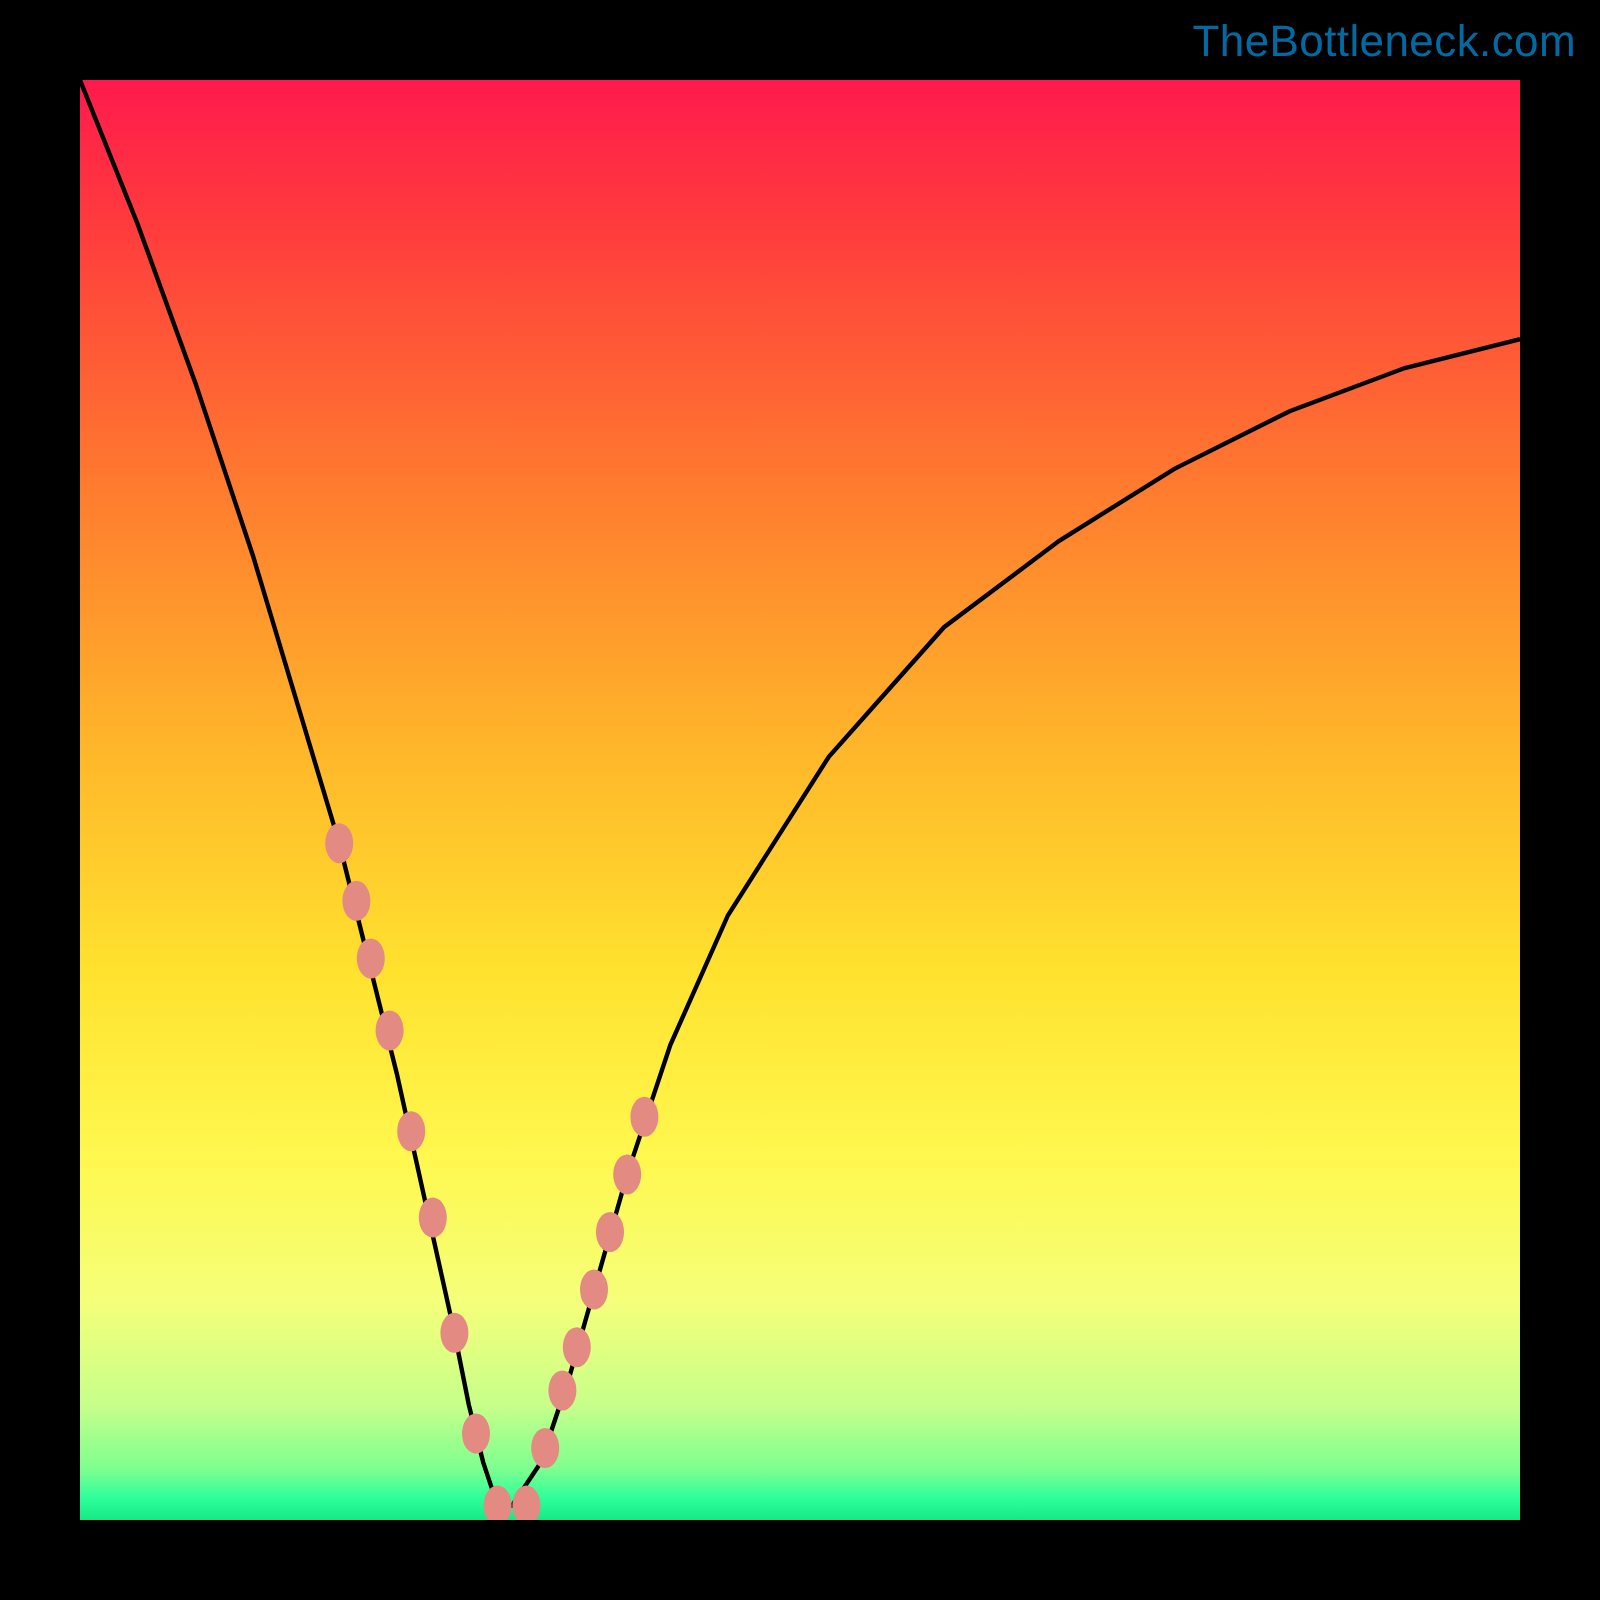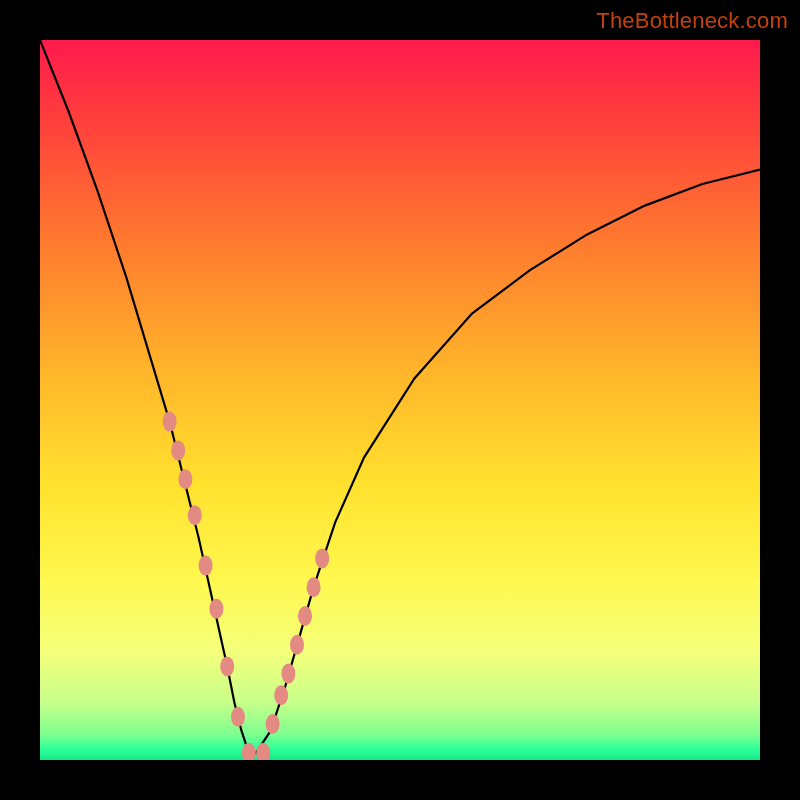--- a/index.html
+++ b/index.html
@@ -36,21 +36,21 @@
     position: absolute;
     left: 0;
     top: 0;
     width: 100%;
     height: 100%;
   }
   .watermark {
     position: absolute;
     top: 8px;
     right: 12px;
-    color: #c2410c;
+    color: #0369a1;
     font-size: 22px;
     font-weight: 500;
     letter-spacing: 0.2px;
     user-select: none;
   }
 </style>
 </head>
 <body>
 
 <div class="stage">

